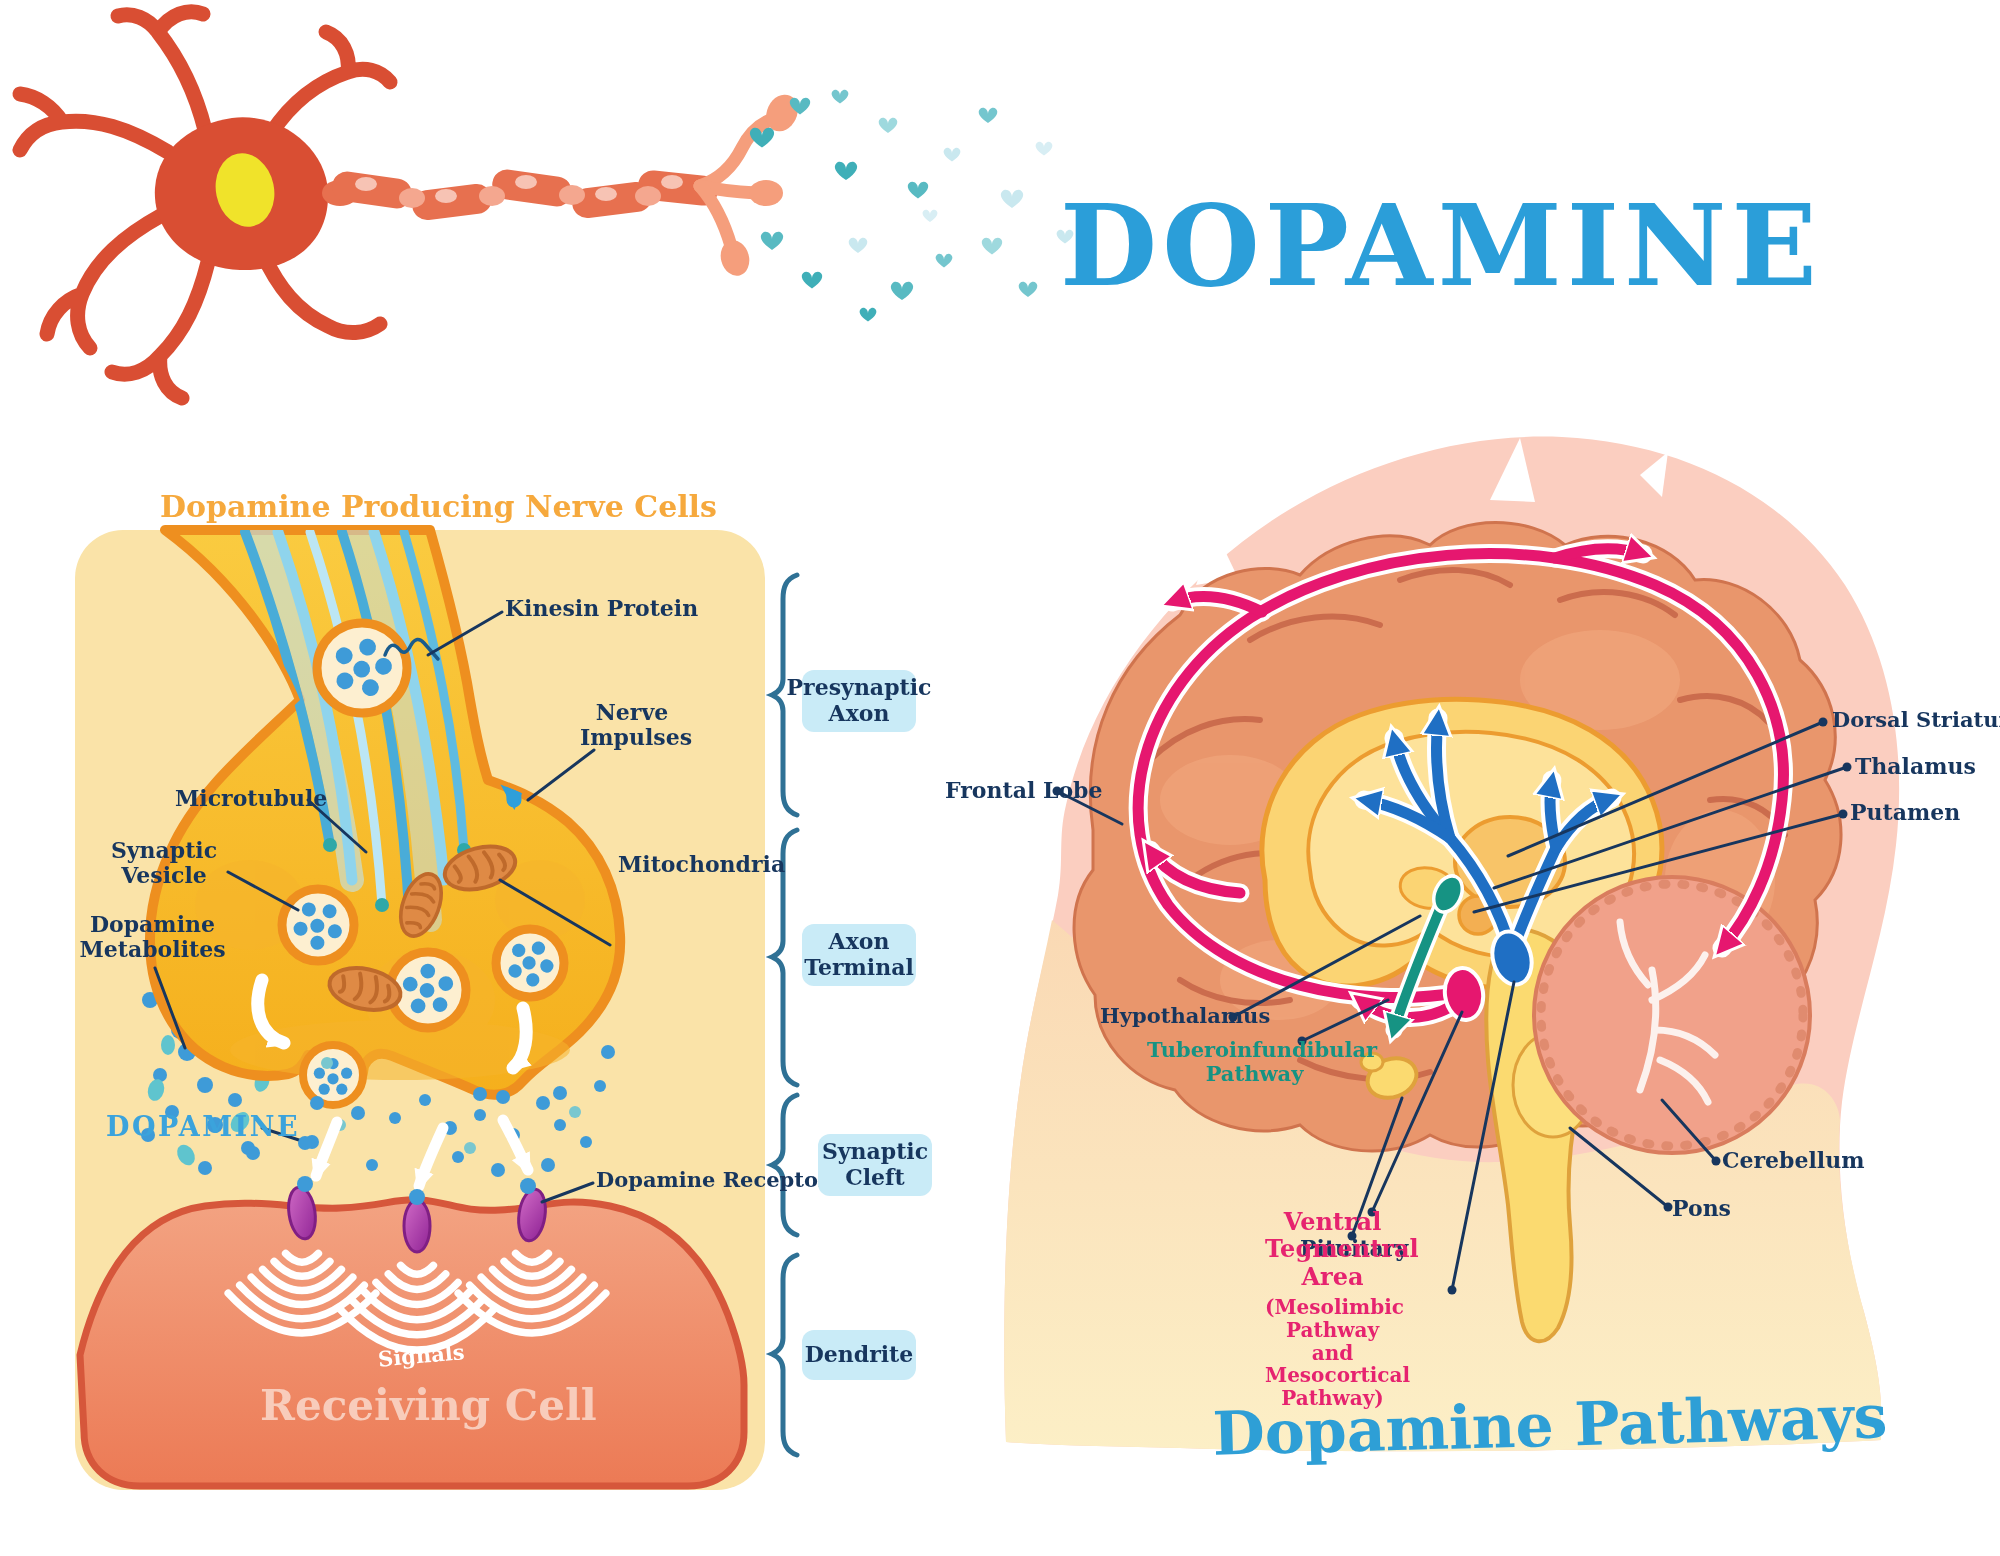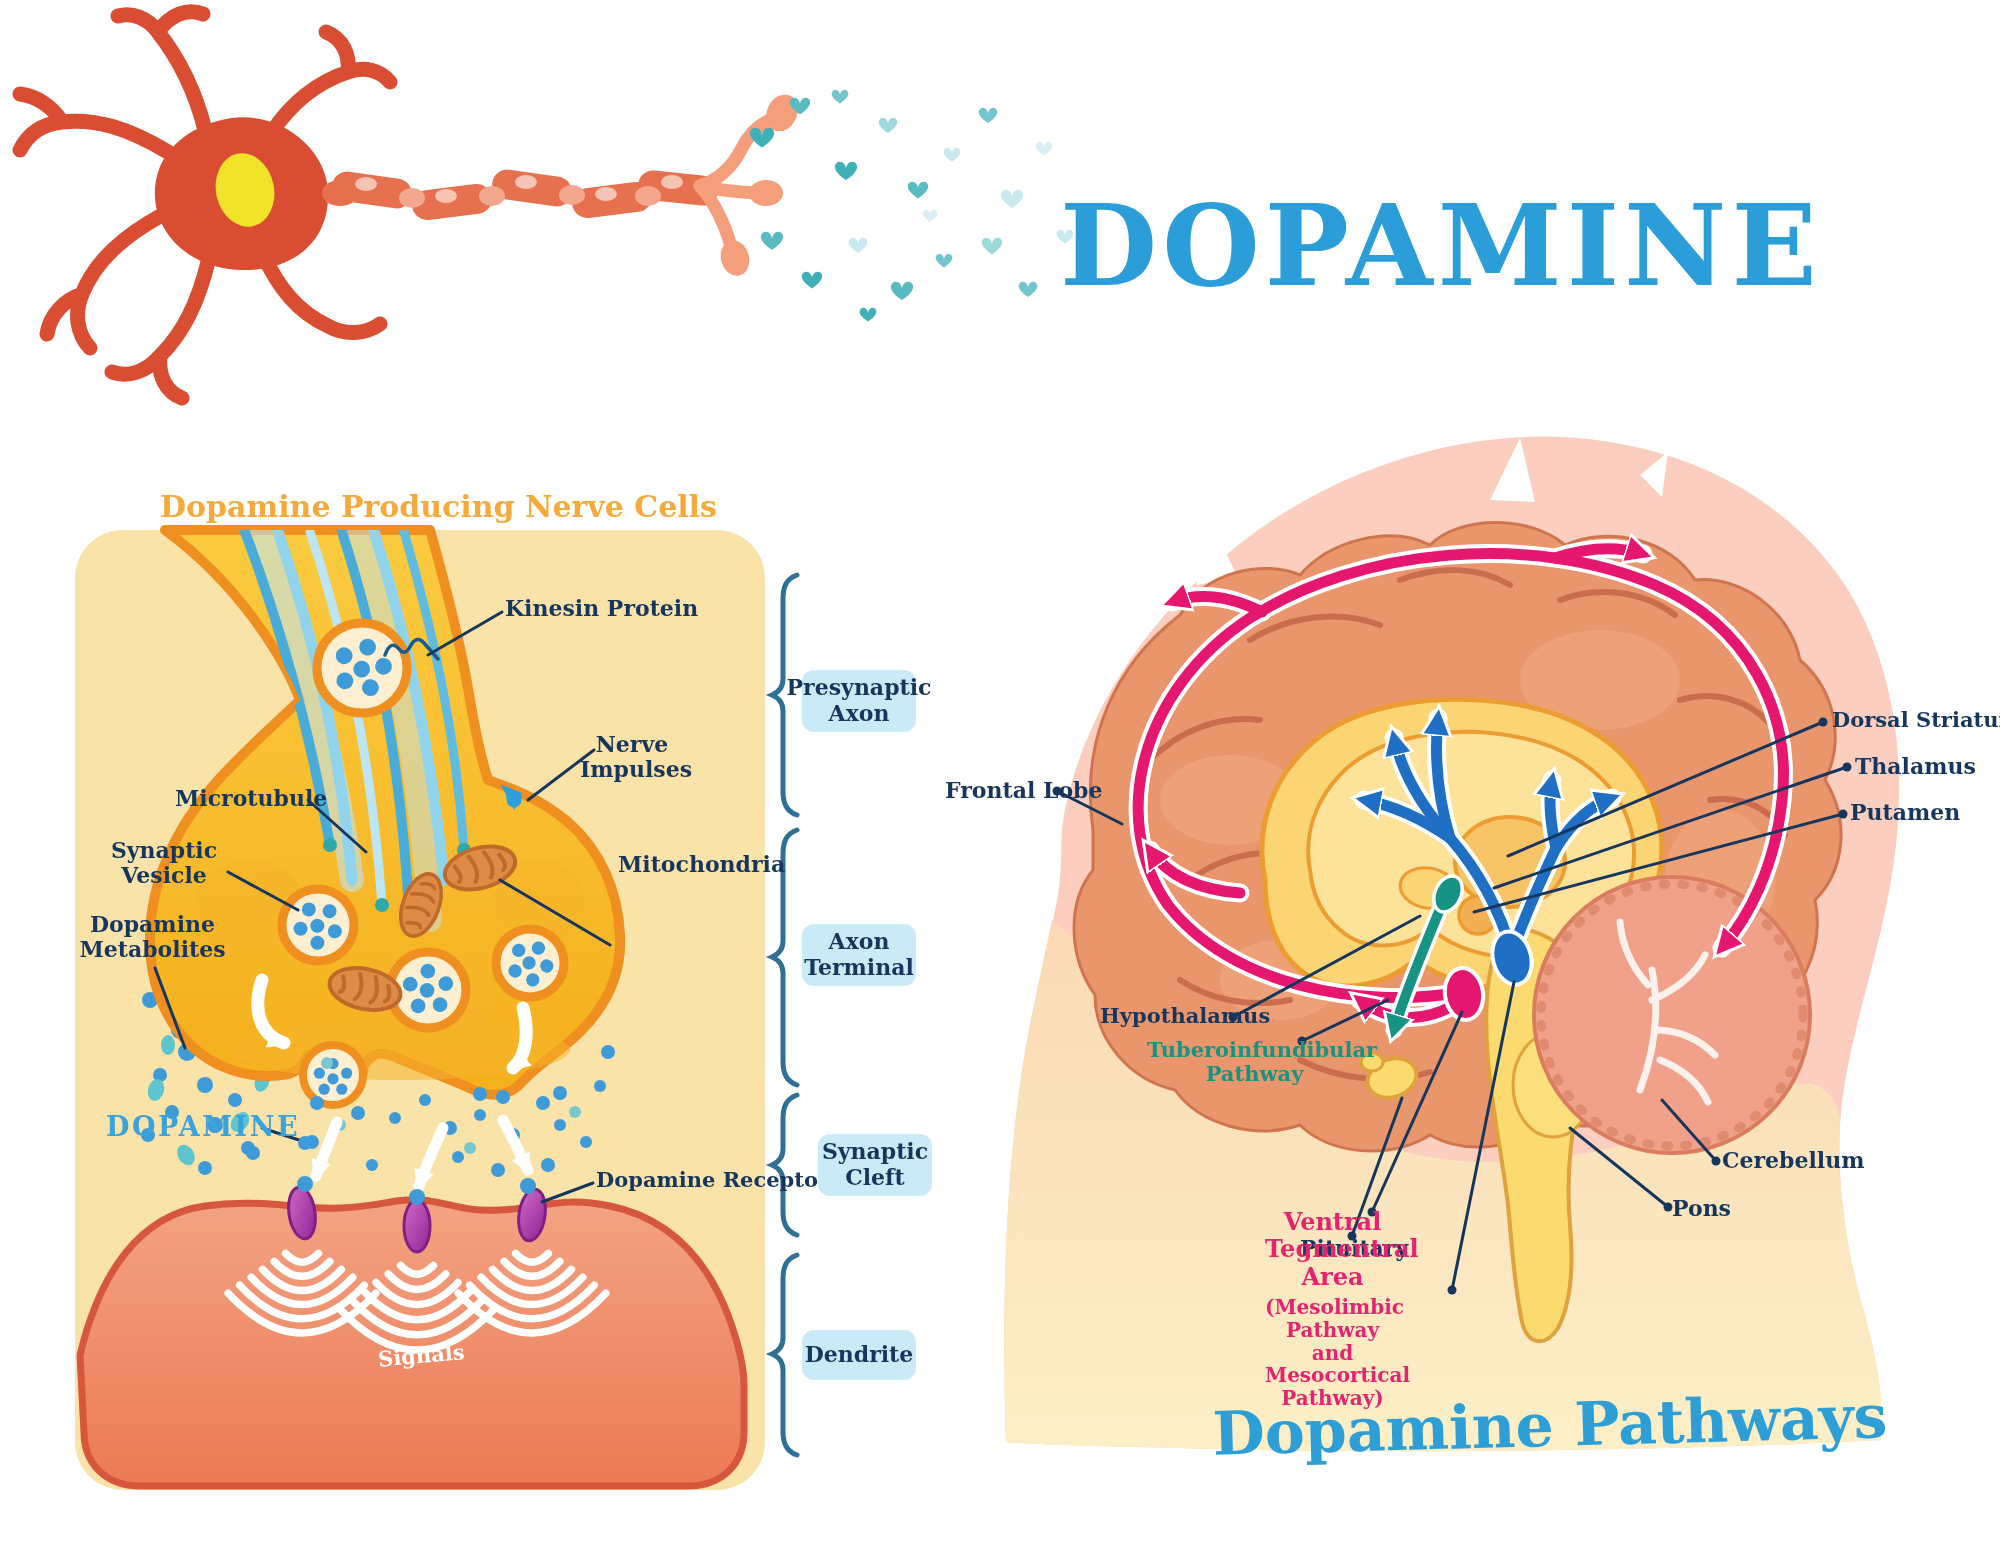--- a/index.html
+++ b/index.html
@@ -439,28 +439,29 @@
           <circle cx="1452" cy="1290" r="4.5"></circle>
     </g>
   </g>
 </svg>
 
 <div class="big-title" style="left:1060px;top:180px;width:740px;">DOPAMINE</div>
 
 <div class="lbl nowrap" style="left:160px;top:490px;width:520px;font-size:30px;color:#F6A93D;">Dopamine Producing Nerve Cells</div>
 
 <div class="lbl nowrap" style="left:505px;top:596px;font-size:22px;">Kinesin Protein</div>
-<div class="lbl" style="left:580px;top:700px;width:104px;font-size:22px;margin-top:32px;">Nerve Impulses</div>
+<div class="lbl" style="left:580px;top:700px;width:104px;font-size:22px;">Nerve Impulses</div>
 <div class="lbl nowrap" style="left:175px;top:786px;font-size:22px;">Microtubule</div>
 <div class="lbl" style="left:100px;top:838px;width:128px;font-size:22px;">Synaptic Vesicle</div>
 <div class="lbl" style="left:70px;top:912px;width:165px;font-size:22px;">Dopamine Metabolites</div>
 <div class="lbl nowrap" style="left:618px;top:852px;font-size:22px;">Mitochondria</div>
 <div class="lbl nowrap" style="left:106px;top:1112px;font-size:27px;color:#3BA3DC;letter-spacing:2.5px;">DOPAMINE</div>
 <div class="lbl nowrap" style="left:596px;top:1168px;font-size:21px;">Dopamine Receptor</div>
 <div class="lbl nowrap" style="left:378px;top:1344px;width:84px;font-size:21px;color:#FFFFFF;transform:rotate(-5deg);">Signals</div>
+<div class="lbl nowrap" style="left:260px;top:1382px;width:320px;font-size:42px;color:#F8CCBB;">Receiving Cell</div>
 
 <div class="tag" style="left:802px;top:670px;width:114px;height:62px;">
       <span>Presynaptic Axon</span>
     </div>
 <div class="tag" style="left:802px;top:924px;width:114px;height:62px;">
       <span>Axon Terminal</span>
     </div>
 <div class="tag" style="left:818px;top:1134px;width:114px;height:62px;">
       <span>Synaptic Cleft</span>
     </div>

